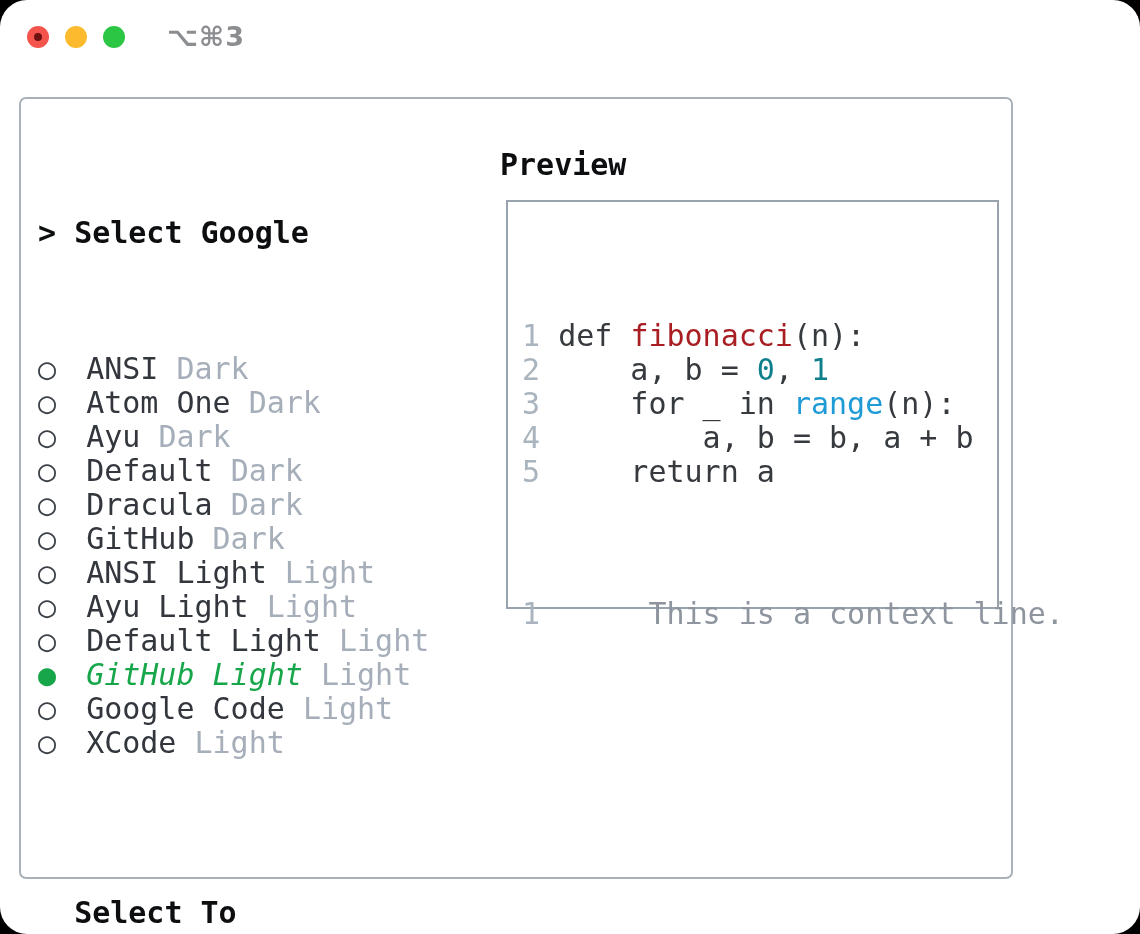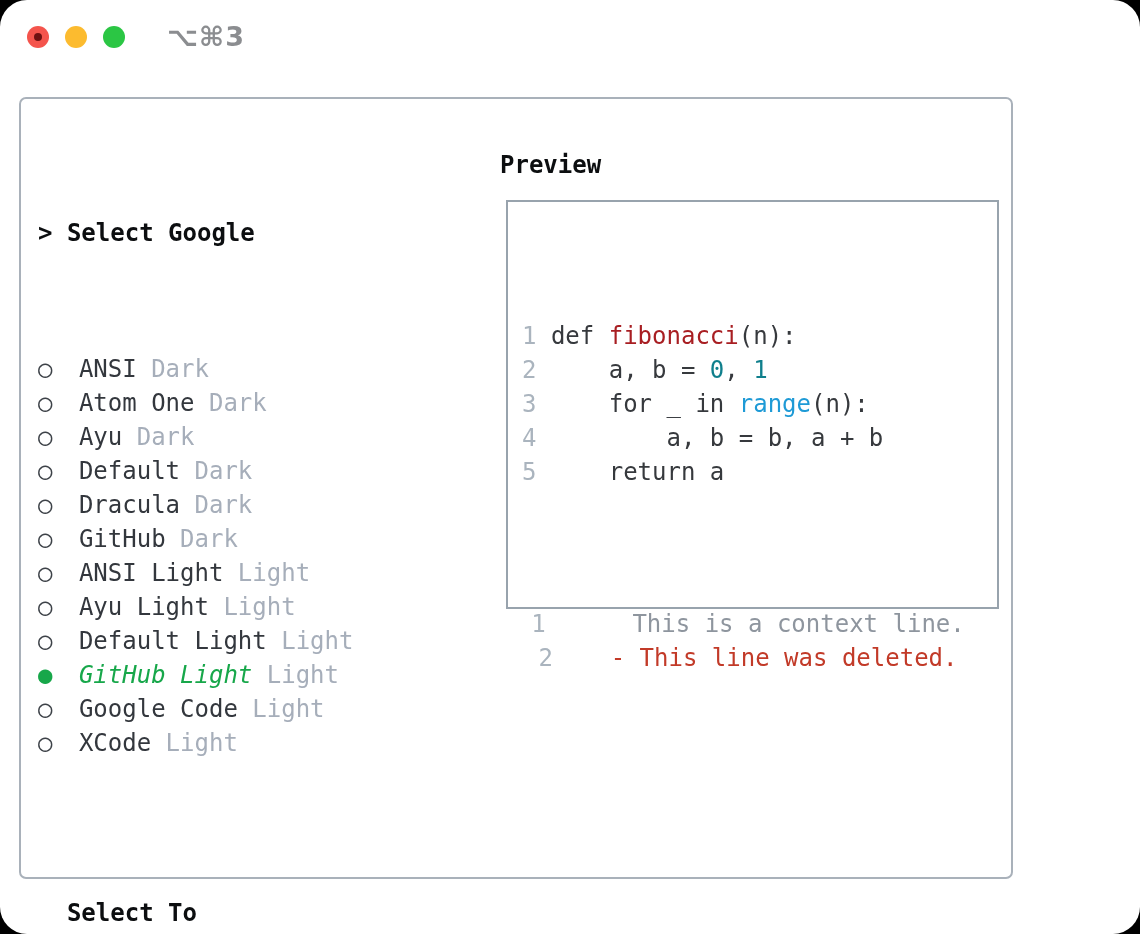--- a/index.html
+++ b/index.html
@@ -15,40 +15,40 @@
       border-radius:50%;background:var(--traffic_red_dot);}
   .traffic.yellow{left:65px;background:var(--traffic_yellow);}
   .traffic.green{left:103px;background:var(--traffic_green);}
   .shortcut{position:absolute;left:167px;top:21px;font-size:27px;font-weight:bold;
       color:var(--shortcut_gray);font-family:"DejaVu Sans","Liberation Sans",sans-serif;letter-spacing:1px;}
 
   
   .panel{position:absolute;left:19px;top:97px;width:990px;height:778px;
       border:2px solid var(--border_panel);border-radius:7px;background:#fff;}
 
-  .mono{font-size:24px;line-height:34px;white-space:pre;color:var(--text_dark);}
+  .mono{font-size:30px;line-height:34px;white-space:pre;color:var(--text_dark);}
 
   
   .left-col{position:absolute;left:17px;top:49px;}
   .row{height:34px;}
   .list-title{font-weight:bold;color:var(--text_black);}
   .prompt{font-weight:bold;color:var(--text_black);}
   .radio{color:#3d4248;}
   .radio.on{color:var(--green);}
   .tname{color:var(--text_dark);margin-left:12px;}
   .theme-item.sel .tname{color:var(--green);font-style:italic;}
   .tvariant{color:var(--muted);}
   .apply-title{font-weight:bold;color:var(--text_black);margin-top:34px;}
 
   
   .preview-title{position:absolute;left:479px;top:49px;font-weight:bold;color:var(--text_black);}
   .preview-box{position:absolute;left:485px;top:101px;width:452px;height:332px;
       border:2px solid var(--border_box);background:#fff;padding:49px 23px 24px 14px;}
   .ln{color:var(--line_no);}
-  .diff-block{margin-top:50px;text-align:center;}
+  .diff-block{margin-top:40px;text-align:center;}
   .s-code{color:var(--code);}
   .s-func{color:var(--func);}
   .s-num{color:var(--num);}
   .s-builtin{color:var(--builtin);}
   .s-ctx{color:var(--ctx);}
   .s-del{color:var(--del);}
   .s-add{color:var(--add);}
 </style>
 </head>
 <body>
@@ -72,17 +72,17 @@
       <div class="row apply-title">  <span>Select To</span></div>
       
 
       
     </div>
 
     <div class="preview-title mono">Preview</div>
 
     <div class="preview-box mono">
       <div><div class="row"><span class="ln">1</span> <span class="s-code">def </span><span class="s-func">fibonacci</span><span class="s-code">(n):</span></div><div class="row"><span class="ln">2</span> <span class="s-code">    a, b = </span><span class="s-num">0</span><span class="s-code">, </span><span class="s-num">1</span></div><div class="row"><span class="ln">3</span> <span class="s-code">    for _ in </span><span class="s-builtin">range</span><span class="s-code">(n):</span></div><div class="row"><span class="ln">4</span> <span class="s-code">        a, b = b, a + b</span></div><div class="row"><span class="ln">5</span> <span class="s-code">    return a</span></div></div>
-      <div class="diff-block"><div class="row"><span class="ln">1</span> <span class="s-ctx">     This is a context line.</span></div><div class="row"><span class="ln">2</span> <span class="s-del">   - This line was deleted.</span></div></div>
+      <div class="diff-block"><div class="row"><span class="ln">1</span> <span class="s-ctx">     This is a context line.</span></div></div>
     </div>
 
   </div>
 </div>
 
 </body></html>

